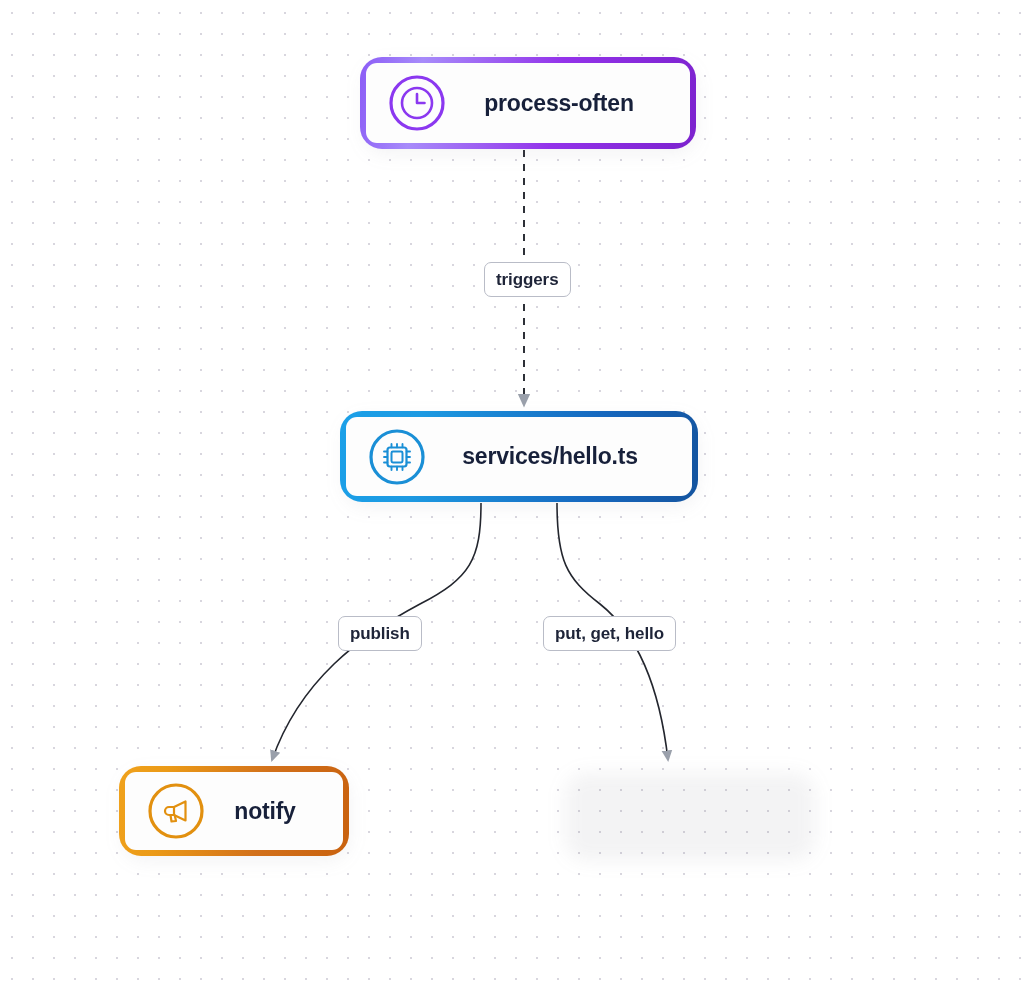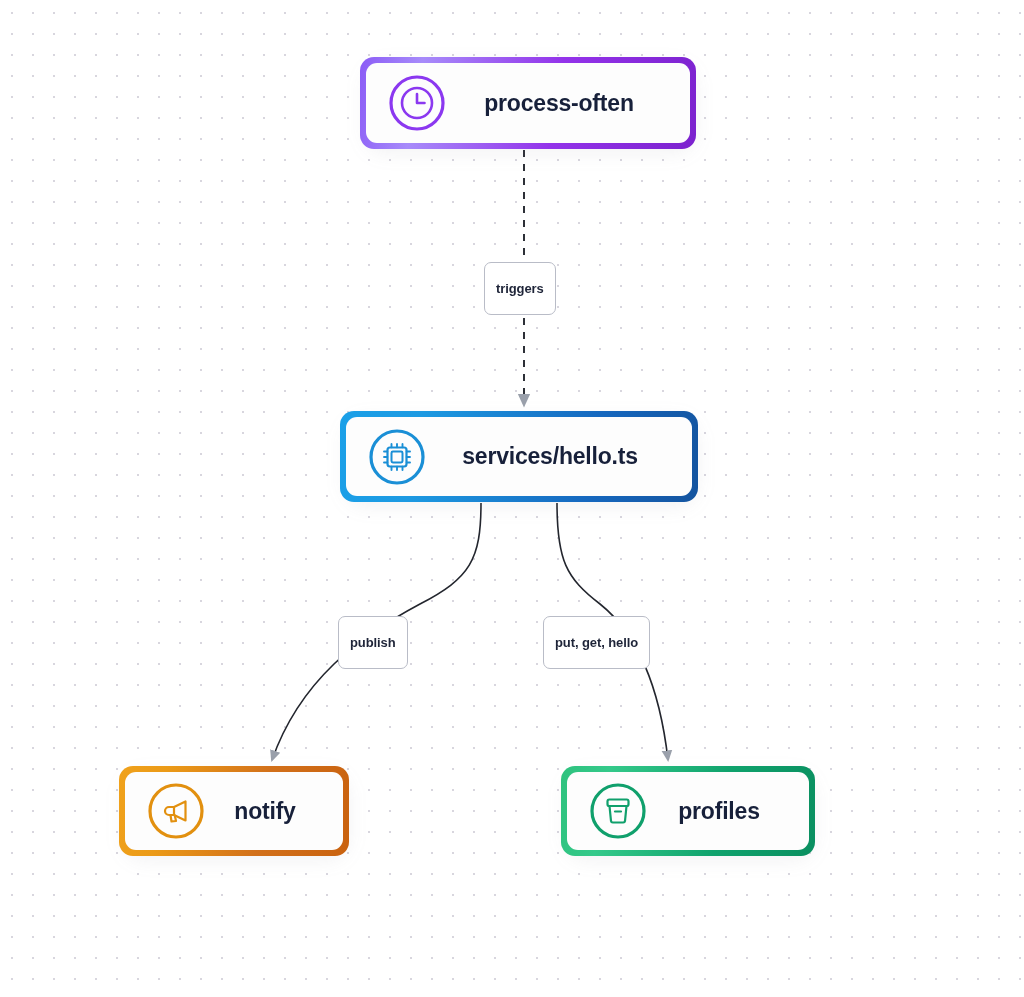--- a/index.html
+++ b/index.html
@@ -30,21 +30,21 @@
     height: 997px;
     pointer-events: none;
   }
 
   
   .node {
     position: absolute;
     box-sizing: border-box;
     display: flex;
     align-items: center;
-    border-radius: 14px;
+    border-radius: 22px;
     padding: 6px;
     background: #ffffff;
   }
   .node-inner {
     flex: 1 1 auto;
     display: flex;
     align-items: center;
     height: 100%;
     background: #fdfdfd;
     border-radius: 11px;
@@ -86,25 +86,25 @@
   
   .edge-label {
     position: absolute;
     box-sizing: border-box;
     display: flex;
     align-items: center;
     justify-content: center;
     background: #ffffff;
     border: 1px solid #b9bcc7;
     border-radius: 7px;
-    font-size: 13px;
+    font-size: 17px;
     font-weight: bold;
     color: #1e2438;
     padding: 0 11px;
-    height: 53px;
+    height: 35px;
     white-space: nowrap;
     letter-spacing: -0.1px;
   }
 </style>
 </head>
 <body>
 
 <div id="canvas">
 
   <svg id="edges" viewBox="0 0 1024 997" xmlns="http://www.w3.org/2000/svg">
@@ -176,36 +176,20 @@
             <path d="M 28 26 L 23 26 A 3.6 3.6 0 0 0 23 34 L 28 34"></path>
             <path d="M 24.5 34 L 25.5 40.5 L 30 40 L 28.8 34.4"></path>
           </g>
         </svg>
       </div>
       <div class="node-label">notify</div>
     </div>
   </div>
 
   <div class="node-glow" style="left:565px; top:773px; width:250px; height:88px;"></div>
-  <div class="node bucket" style="left:561px; top:766px; width:254px; height:90px; z-index:2;">
-    <div class="node-inner">
-      <div class="node-icon">
-        <svg width="60" height="60" viewBox="0 0 60 60" xmlns="http://www.w3.org/2000/svg">
-          <circle cx="30" cy="30" r="26" fill="none" stroke="#10a06c" stroke-width="3.2"></circle>
-          <g fill="none" stroke="#10a06c" stroke-width="2.2" stroke-linejoin="round" stroke-linecap="round">
-            <rect x="19.5" y="18.5" width="21" height="6.5" rx="1.8"></rect>
-            <path d="M 21.5 25 L 23 40 A 1.8 1.8 0 0 0 24.8 41.5 L 35.2 41.5
-                     A 1.8 1.8 0 0 0 37 40 L 38.5 25"></path>
-            <line x1="27" y1="30.5" x2="33" y2="30.5"></line>
-          </g>
-        </svg>
-      </div>
-      <div class="node-label">profiles</div>
-    </div>
-  </div>
 
   <div class="edge-label" style="left:484px; top:262px; z-index:3;">triggers</div>
 
   <div class="edge-label" style="left:338px; top:616px; z-index:3;text-align:center;">publish</div>
 
   <div class="edge-label" style="left:543px; top:616px; z-index:3;">put, get, hello</div>
 
 </div>
 
 </body></html>

